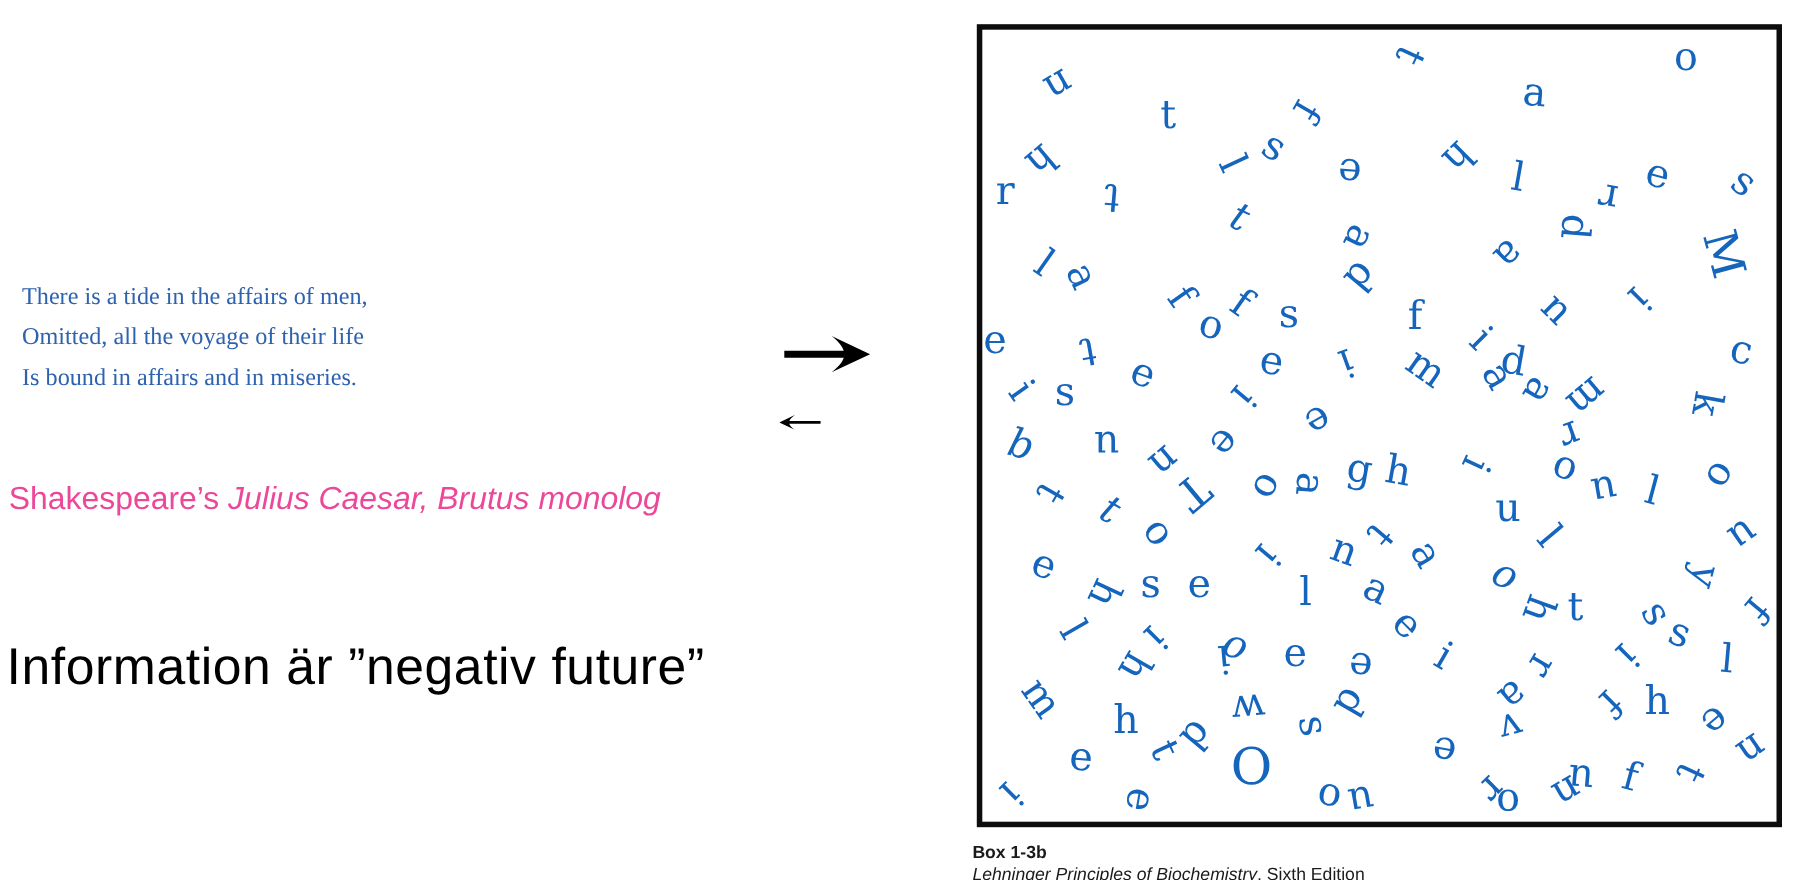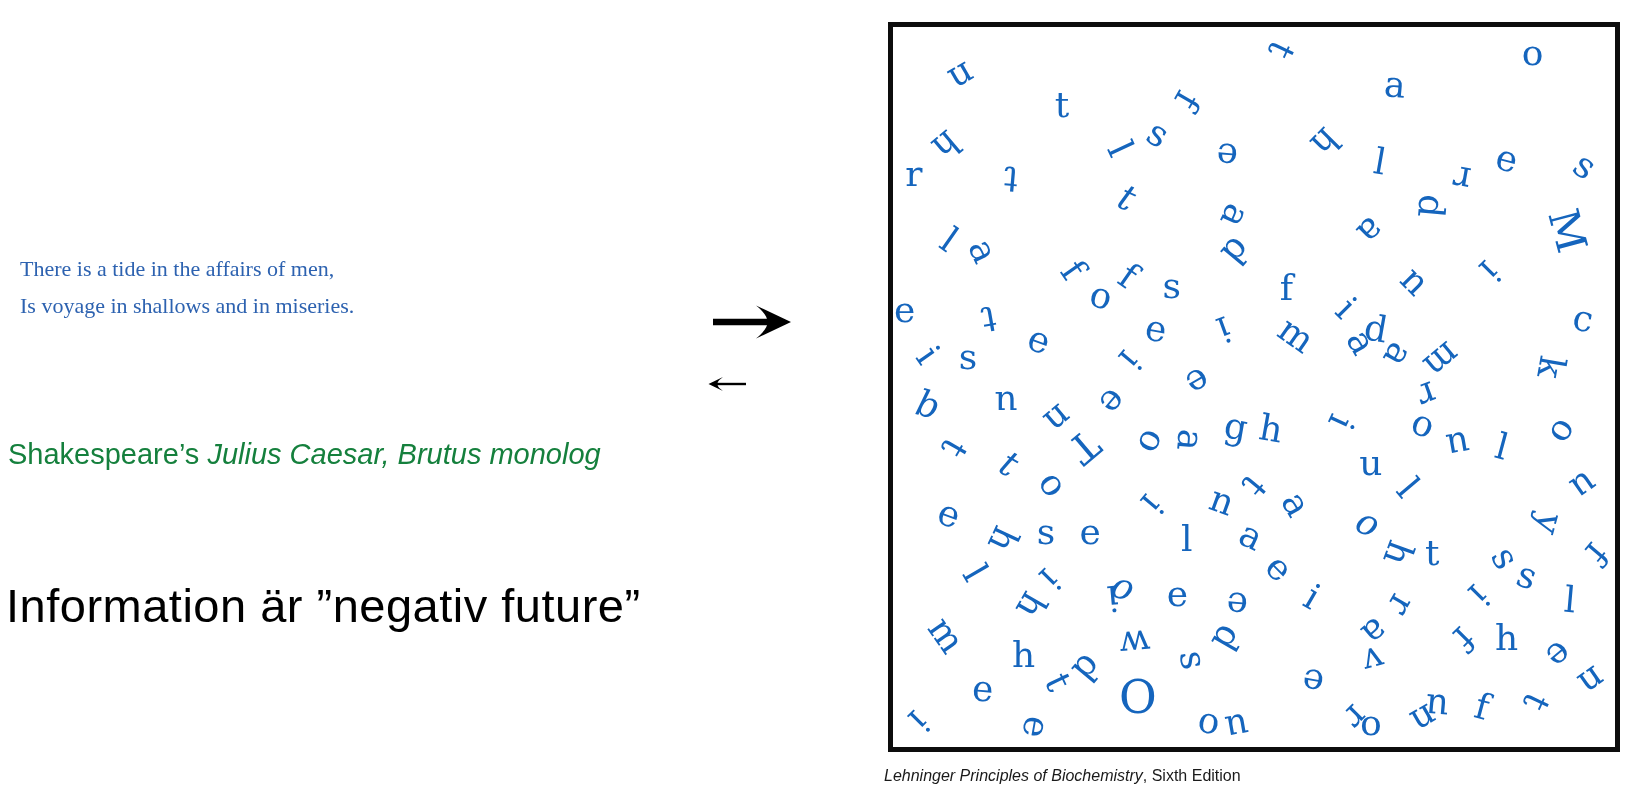--- a/index.html
+++ b/index.html
@@ -18,21 +18,21 @@
     font-family: "Liberation Serif", serif;
     font-size: 22px;
     line-height: 37px;
     white-space: nowrap;
   }
   .attribution {
     position: absolute;
     left: 8px;
     top: 438px;
     font-size: 29px;
-    color: #15803d;
+    color: #ec4899;
     white-space: nowrap;
   }
   .attribution .work { font-style: italic; }
   .headline {
     position: absolute;
     left: 6px;
     top: 578px;
     font-size: 47px;
     color: #000000;
     letter-spacing: 0.5px;
@@ -72,21 +72,22 @@
   .figure-caption .cap-label { font-weight: bold; }
   .figure-caption .cap-source-title { font-style: italic; }
 </style>
 </head>
 <body>
 
 <div class="slide">
 
   <div class="poem" style="color: rgb(45, 98, 176);">
       <div class="poem-line">There is a tide in the affairs of men,</div>
-      <div class="poem-line">Is voyage in shallows and in miseries.</div>
+      <div class="poem-line">Omitted, all the voyage of their life</div>
+      <div class="poem-line">Is bound in affairs and in miseries.</div>
     </div>
 
   <div class="attribution">
     <span>Shakespeare’s </span><span class="work">Julius Caesar, Brutus monolog</span>
   </div>
 
   <div class="headline">Information är ”negativ future”</div>
 
   <svg class="arrow-forward" width="82" height="34" viewBox="0 0 82 34">
     <line x1="3" y1="17" x2="58" y2="17" stroke="#000000" stroke-width="6.5"></line>
@@ -222,16 +223,17 @@
         <span class="chaos-letter" style="left: 90.9%; top: 69%; transform: translate(-50%, -50%) rotate(105deg);">y</span>
         <span class="chaos-letter" style="left: 97.5%; top: 73%; transform: translate(-50%, -50%) rotate(130deg);">f</span>
         <span class="chaos-letter" style="left: 93.7%; top: 79.6%; transform: translate(-50%, -50%) rotate(5deg);">l</span>
         <span class="chaos-letter" style="left: 92.3%; top: 87.2%; transform: translate(-50%, -50%) rotate(140deg);">e</span>
         <span class="chaos-letter" style="left: 96.8%; top: 90.9%; transform: translate(-50%, -50%) rotate(145deg);">n</span>
         <span class="chaos-letter" style="left: 42.3%; top: 49.3%; transform: translate(-50%, -50%) rotate(150deg);">e</span>
       </div>
   </div>
 
   <div class="figure-caption">
+    <div class="cap-label">Box 1-3b</div>
     <div><span class="cap-source-title">Lehninger Principles of Biochemistry</span><span>, Sixth Edition</span></div>
   </div>
 
 </div>
 
 </body></html>

